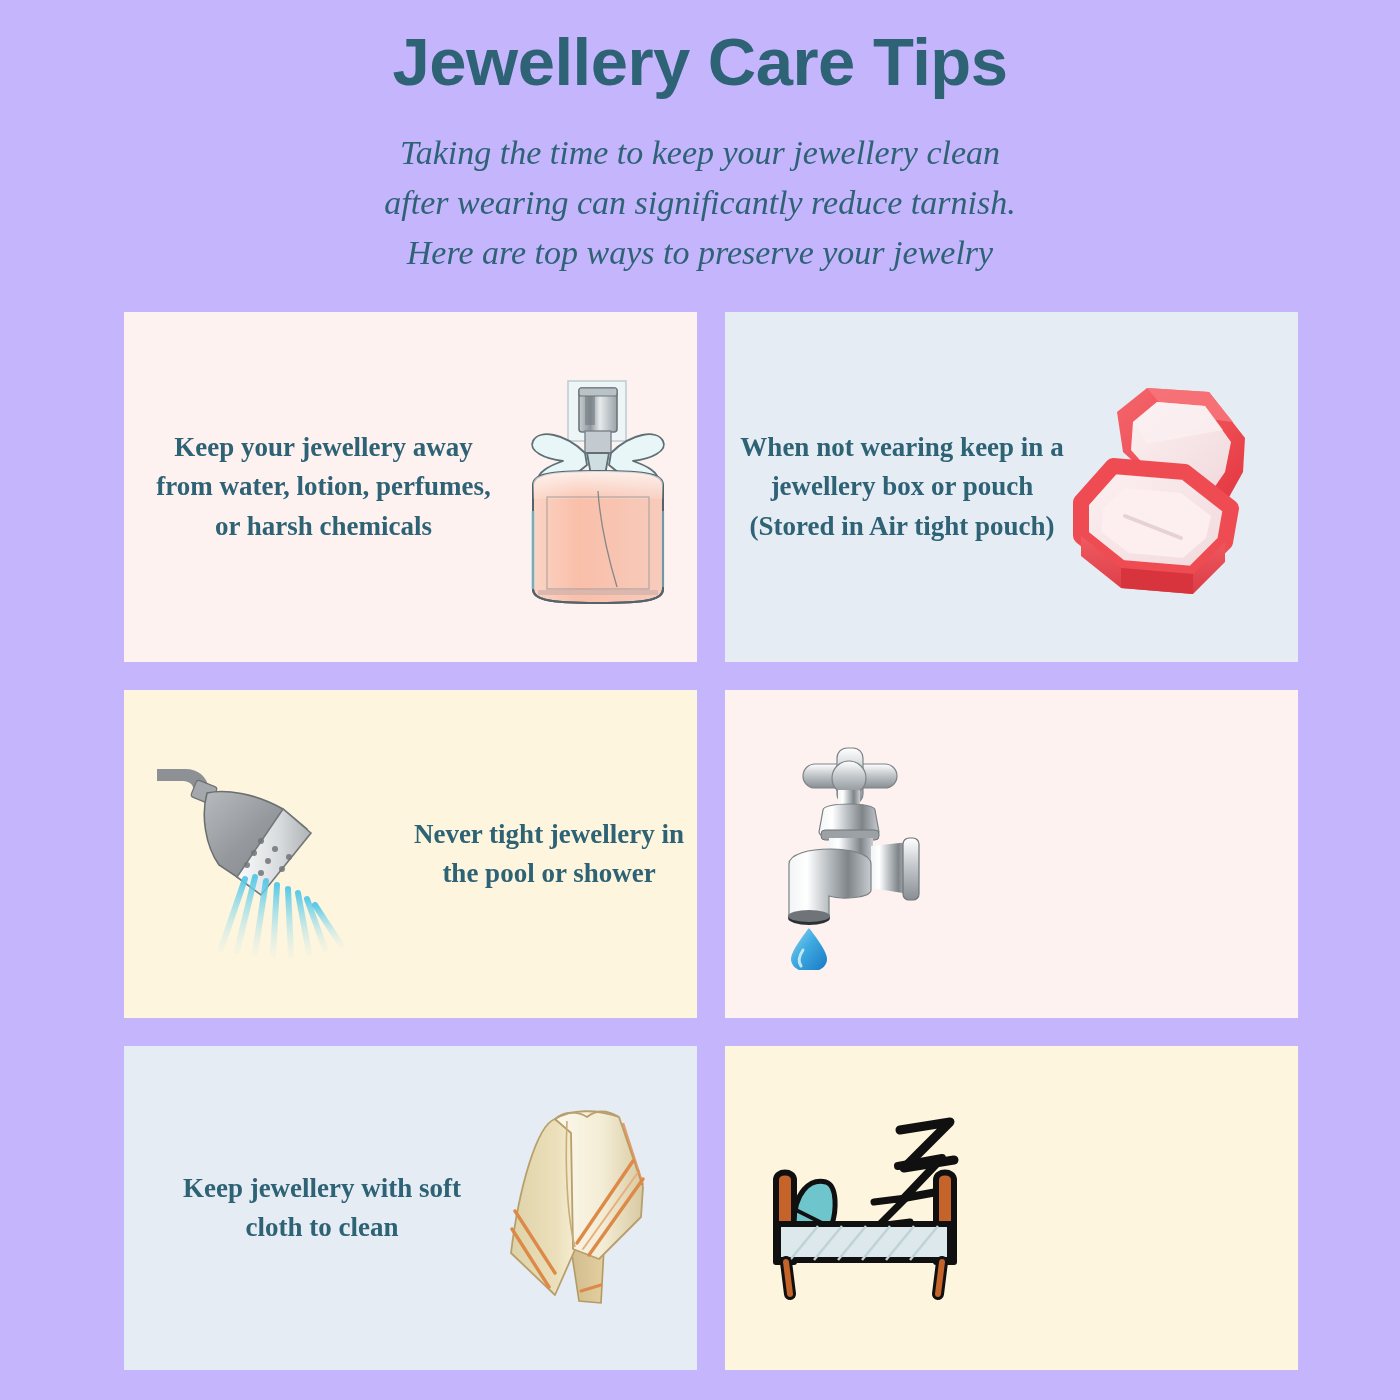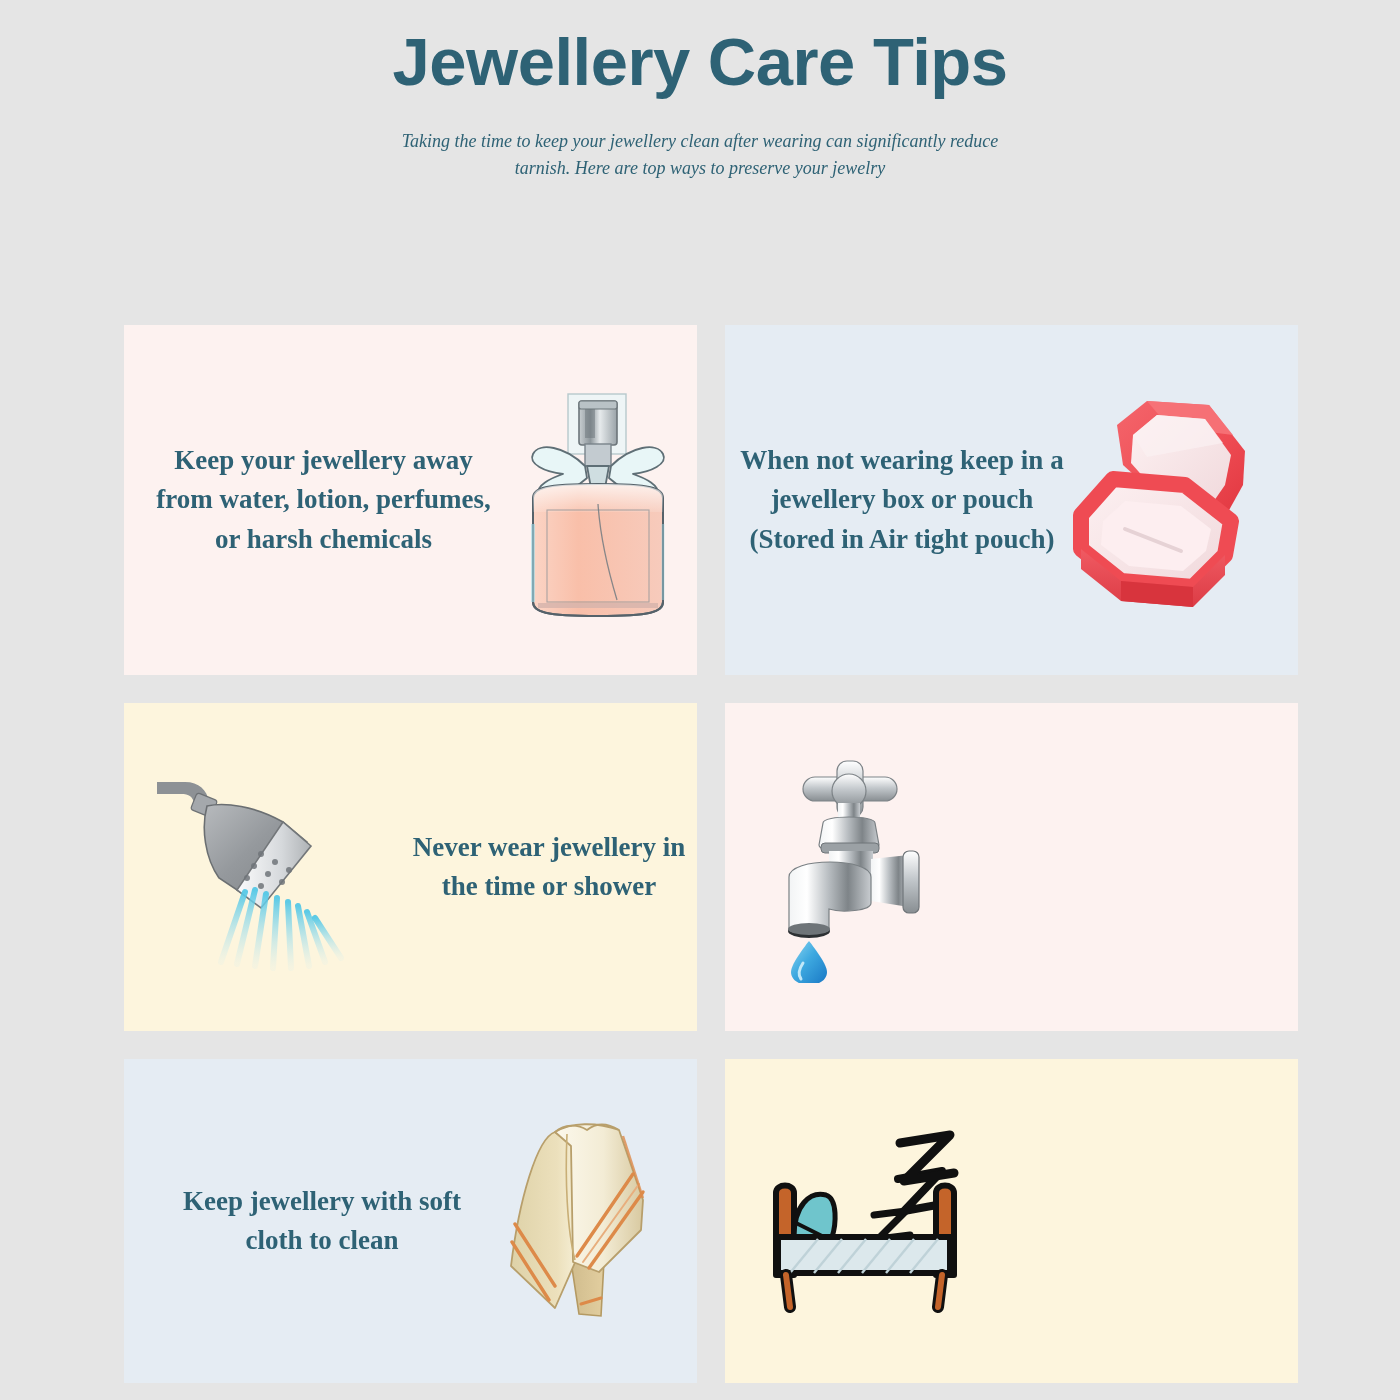--- a/index.html
+++ b/index.html
@@ -14,52 +14,52 @@
     font-family: "Liberation Serif", "DejaVu Serif", serif;
     color: #2e5f72;
     overflow: hidden;
     position: relative;
   }
 
   .page {
     width: 1400px;
     height: 1400px;
     position: relative;
-    background: #e5e5e5;
+    background: #c4b5fd;
   }
 
   
   .header {
     padding-top: 22px;
     text-align: center;
   }
   .main-title {
     font-family: "Liberation Sans", "DejaVu Sans", sans-serif;
     font-weight: bold;
     font-size: 67px;
     letter-spacing: -0.5px;
     color: #2e6275;
     margin: 0;
     line-height: 1.2;
   }
   .subtitle {
     font-family: "Liberation Serif", "DejaVu Serif", serif;
     font-style: italic;
-    font-size: 18px;
+    font-size: 34px;
     line-height: 1.47;
     color: #2e6275;
     width: 640px;
     margin: 26px auto 0 auto;
   }
 
   
   .grid {
     position: absolute;
     left: 124px;
-    top: 325px;
+    top: 312px;
     width: 1152px;
     display: grid;
     grid-template-columns: 573px 573px;
     grid-template-rows: 350px 328px 324px;
     column-gap: 6px;
     row-gap: 22px;
     gap: 28px;
   }
 
   .card {
@@ -269,21 +269,21 @@
             <path d="M104 128 L86 202" stroke="url(#shWater)" stroke-width="6"></path>
             <path d="M115 132 L104 204" stroke="url(#shWater)" stroke-width="6"></path>
             <path d="M126 136 L122 206" stroke="url(#shWater)" stroke-width="6"></path>
             <path d="M137 140 L140 206" stroke="url(#shWater)" stroke-width="6"></path>
             <path d="M147 144 L158 204" stroke="url(#shWater)" stroke-width="6"></path>
             <path d="M156 150 L174 200" stroke="url(#shWater)" stroke-width="6"></path>
             <path d="M164 156 L190 196" stroke="url(#shWater)" stroke-width="6"></path>
           </g>
         </svg>
       </div>
-      <div class="card-text">Never wear jewellery in the time or shower</div>
+      <div class="card-text">Never tight jewellery in the pool or shower</div>
     </div>
 
     <div class="card pink c4">
       <div class="art">
         <svg width="196" height="232" viewBox="0 0 196 232">
           <defs>
             <linearGradient id="chrome" x1="0" y1="0" x2="1" y2="0">
               <stop offset="0%" stop-color="#f2f4f5"></stop>
               <stop offset="22%" stop-color="#ffffff"></stop>
               <stop offset="48%" stop-color="#b9bec2"></stop>

